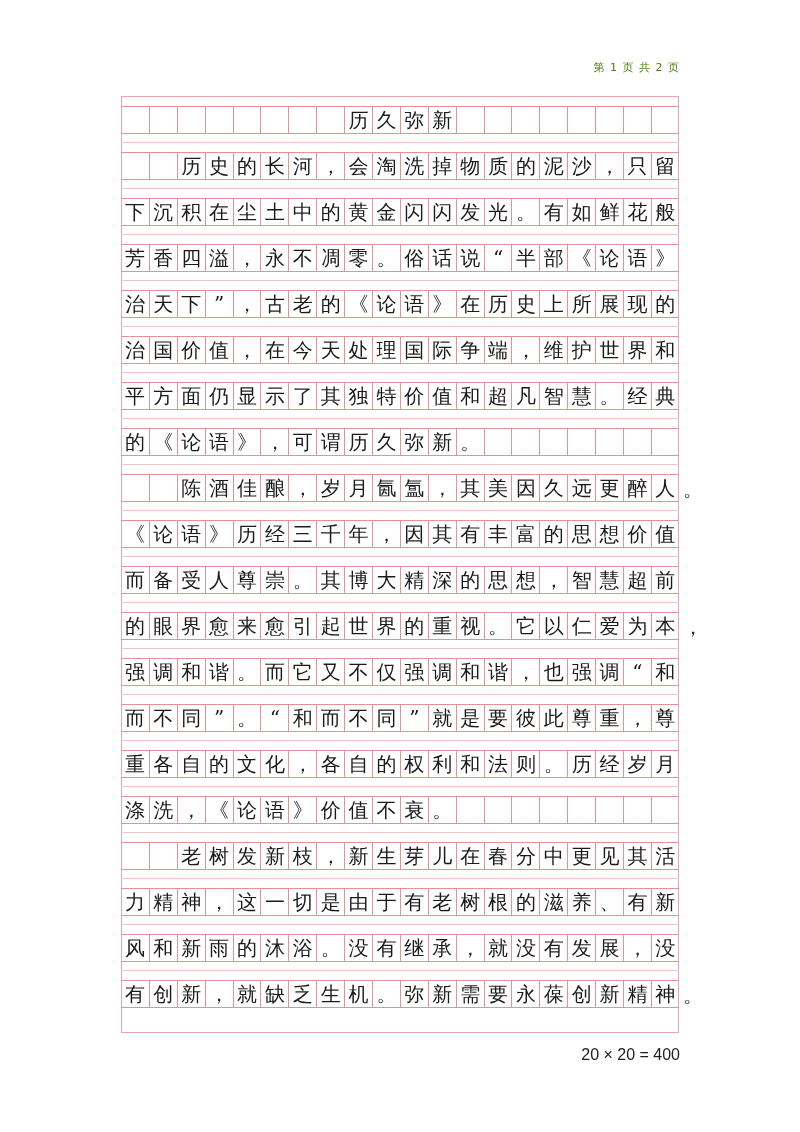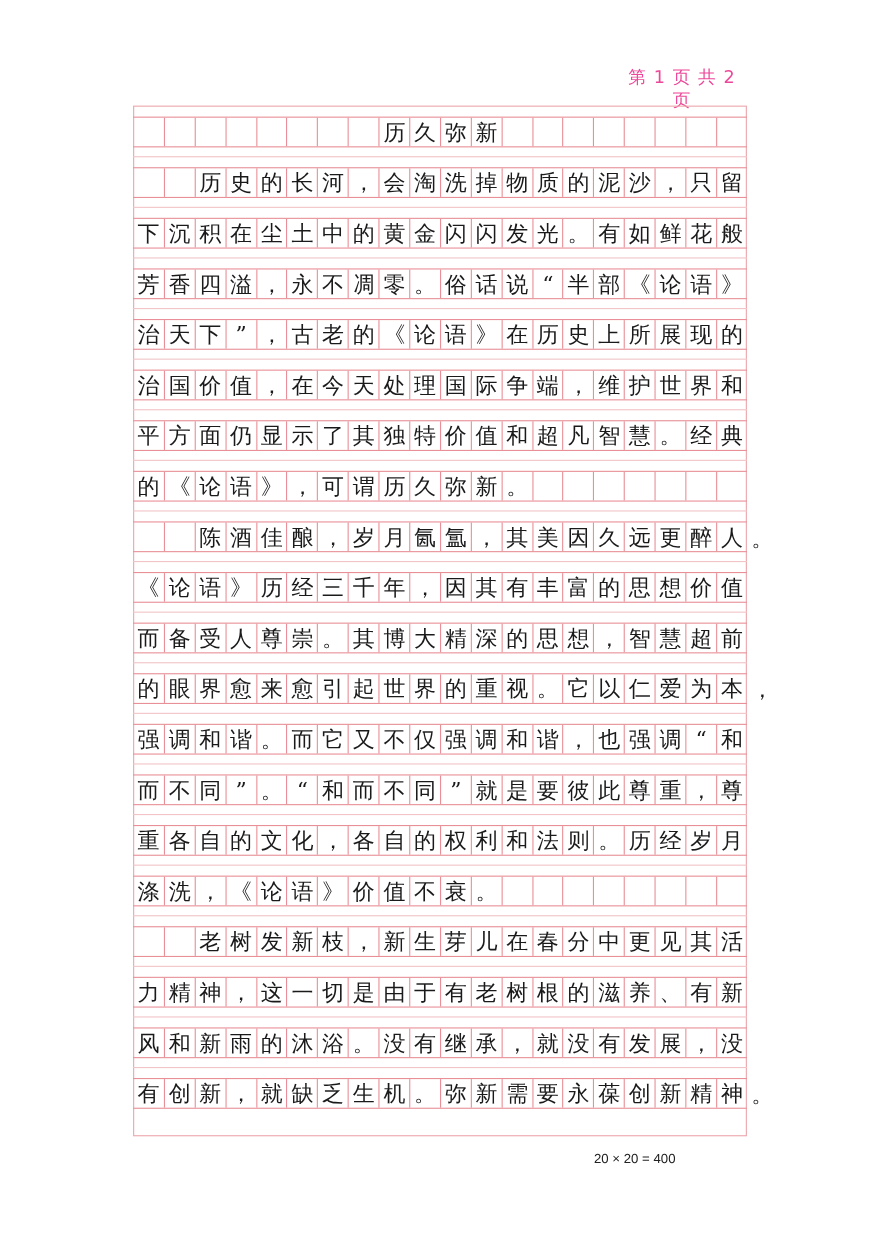--- a/index.html
+++ b/index.html
@@ -1,31 +1,31 @@
 <!DOCTYPE html>
 <html><head>
 <meta charset="utf-8">
 <style>
   html, body { margin: 0; padding: 0; background: #ffffff; }
   body { width: 800px; height: 1132px; position: relative; overflow: hidden;
          font-family: "DejaVu Serif", "Liberation Serif", serif; color: #1a1a1a; }
-  .page-indicator { position: absolute; top: 60px; left: 560px; width: 120px; text-align: center;
-         font-family: "DejaVu Sans", "Liberation Sans", sans-serif; font-size: 16px; color: #ec4899; letter-spacing: 1px; }
+  .page-indicator { position: absolute; top: 60px; left: 560px; width: 120px; text-align: right;
+         font-family: "DejaVu Sans", "Liberation Sans", sans-serif; font-size: 11px; color: #4d7c0f; letter-spacing: 1px; }
   .grid-paper { position: absolute; left: 121px; top: 96px; width: 558px; height: 937px;
          border: 1px solid #eba6ab; box-sizing: border-box; }
   .grid-row { position: absolute; left: -1px; width: 558px; height: 28px; display: flex;
          border-top: 1px solid #e88f97; border-bottom: 1px solid #e88f97; box-sizing: border-box; }
   .spacer-line { position: absolute; left: -1px; width: 558px; height: 0; border-top: 1px solid #f2c4c7; }
   .cell { width: 27.9px; height: 100%; box-sizing: border-box; border-left: 1px solid #e88f97;
          display: flex; align-items: center; justify-content: center; font-size: 20px; line-height: 1; }
   .cell:first-child { border-left: none; }
   .overflow { position: absolute; right: -24px; top: 0; height: 28px; display: flex; align-items: center;
          font-size: 20px; }
-  .footer-count { position: absolute; top: 1046px; left: 540px; width: 140px; 
-         font-family: "Liberation Sans", "DejaVu Sans", sans-serif; font-size: 12px; color: #222; }
+  .footer-count { position: absolute; top: 1046px; left: 540px; width: 140px; text-align: right;
+         font-family: "Liberation Sans", "DejaVu Sans", sans-serif; font-size: 16px; color: #222; }
 </style>
 </head>
 <body>
 
 <div class="page-indicator">第 1 页 共 2 页</div>
 
 <div class="grid-paper" id="grid">
     <div class="grid-row" style="top: 9px;">
       <div class="cell"></div>
       <div class="cell"></div>

